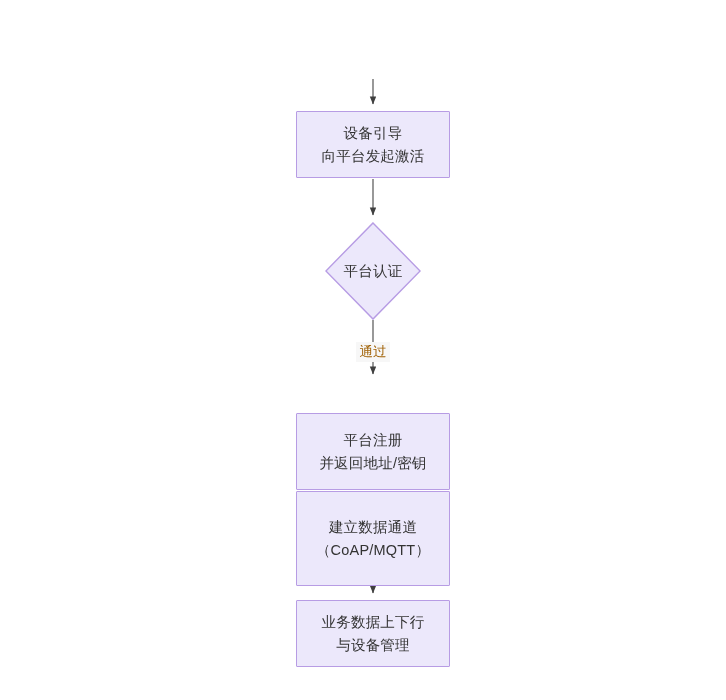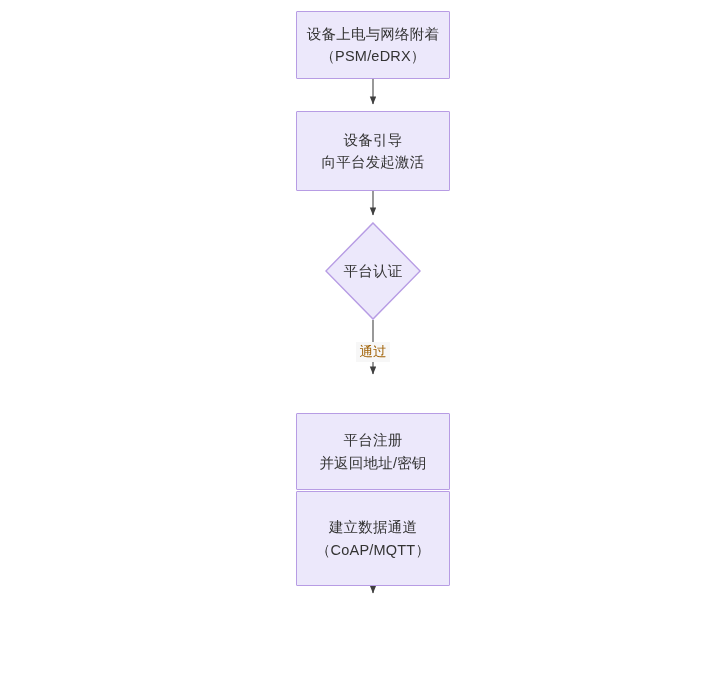--- a/index.html
+++ b/index.html
@@ -86,26 +86,22 @@
     </defs>
     <g stroke="#4d4d4d" stroke-width="1.15" fill="none">
       <line x1="373" y1="79" x2="373" y2="104" marker-end="url(#arrowhead)"></line>
       <line x1="373" y1="179" x2="373" y2="215" marker-end="url(#arrowhead)"></line>
       <line x1="373" y1="320" x2="373" y2="374" marker-end="url(#arrowhead)"></line>
       <line x1="373" y1="458" x2="373" y2="484" marker-end="url(#arrowhead)"></line>
       <line x1="373" y1="564" x2="373" y2="593" marker-end="url(#arrowhead)"></line>
     </g>
   </svg>
 
-  <div class="node node-process" style="left:296px; top:11px; width:154px; height:68px;">
-    <span>设备上电与网络附着
-（PSM/eDRX）</span>
-  </div>
 
-  <div class="node node-process" style="left:296px; top:111px; width:154px; height:80px;">
+  <div class="node node-process" style="left:296px; top:111px; width:154px; height:67px;">
     <span>设备引导
 向平台发起激活</span>
   </div>
 
   <div class="node node-decision" style="left:325px; top:222px; width:96px; height:98px;">
     <svg class="diamond-shape" viewBox="0 0 96 98" preserveAspectRatio="none">
       <polygon points="48,0.9 95.1,49 48,97.1 0.9,49" fill="#ece8fb" stroke="#b79ce4" stroke-width="1.4"></polygon>
     </svg>
     <span class="diamond-label">平台认证</span>
   </div>
@@ -113,16 +109,20 @@
   <div class="node node-process" style="left:296px; top:381px; width:154px; height:77px;margin-top:32px;">
     <span>平台注册
 并返回地址/密钥</span>
   </div>
 
   <div class="node node-process" style="left:296px; top:491px; width:154px; height:95px;">
     <span>建立数据通道
 （CoAP/MQTT）</span>
   </div>
 
+  <div class="node node-process" style="left:296px; top:600px; width:154px; height:67px;">
+    <span>业务数据上下行
+与设备管理</span>
+  </div>
 
   <div class="edge-label" style="left:356px; top:342px; width:34px; height:20px;">通过</div>
 
 </div>
 
 </body></html>

